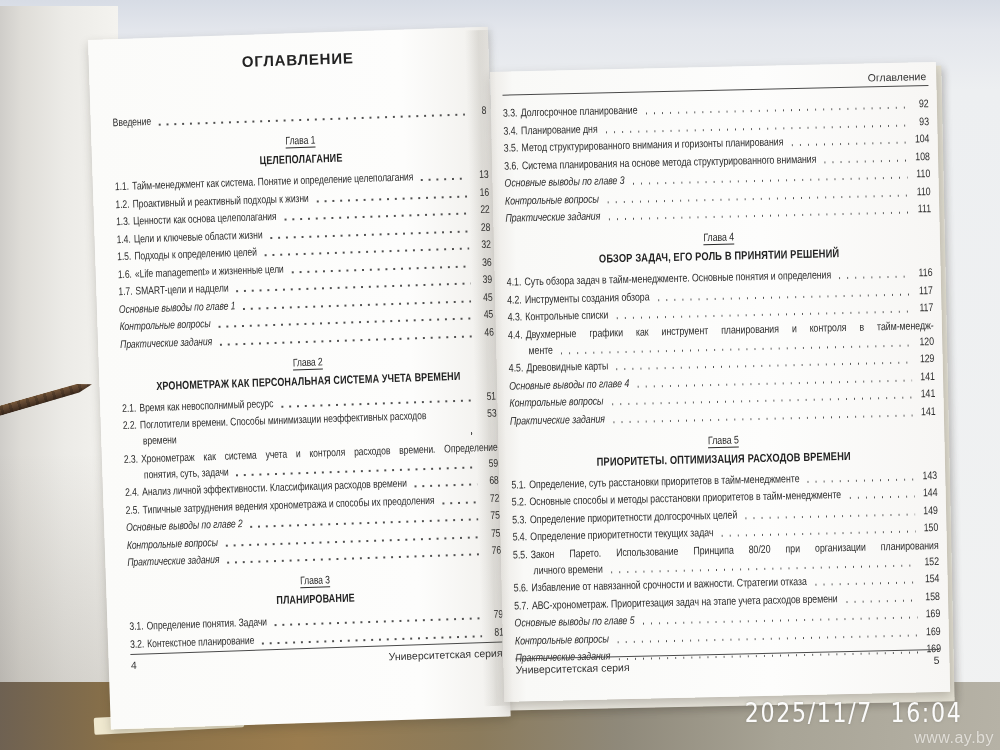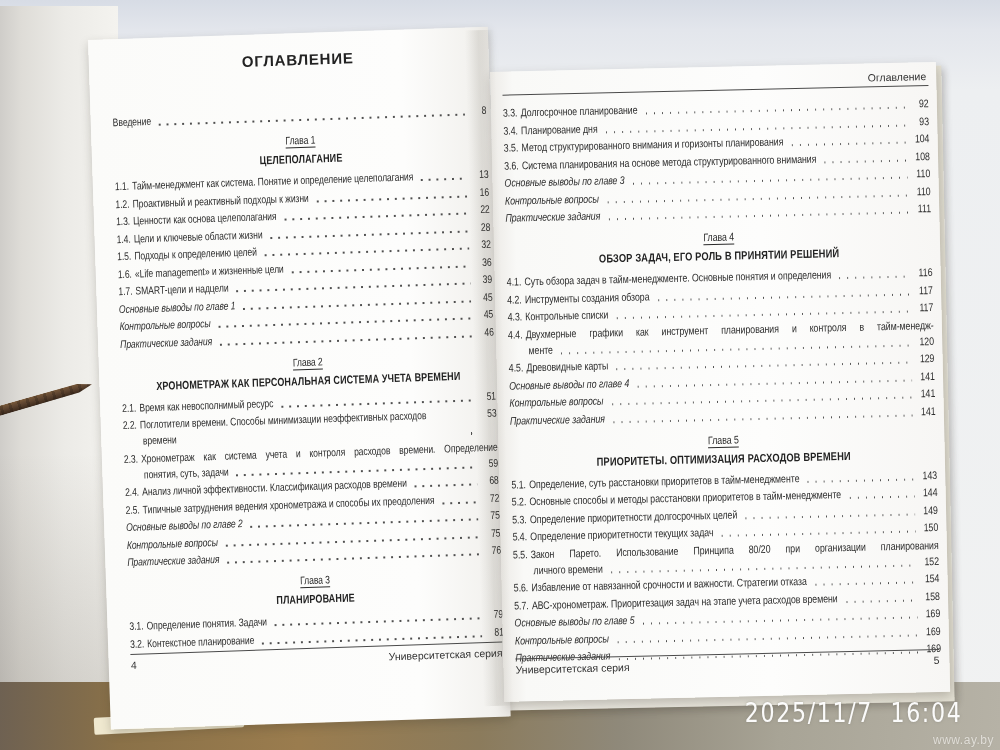--- a/index.html
+++ b/index.html
@@ -101,21 +101,21 @@
   }
   .timestamp{
     position:absolute;right:38px;bottom:22px;
     font-family:"DejaVu Sans", sans-serif;font-size:27px;
     color:rgba(255,255,255,.96);letter-spacing:2px;white-space:pre;
     transform:scaleX(.82);transform-origin:right bottom;
     text-shadow:0 0 3px rgba(120,118,110,.55);
   }
   .watermark{
     position:absolute;right:6px;bottom:3px;
-    font-size:12px;color:rgba(236,234,228,.85);letter-spacing:.5px;
+    font-size:16px;color:rgba(236,234,228,.85);letter-spacing:.5px;
     text-shadow:0 0 1px rgba(120,118,110,.4);
   }
 </style>
 </head>
 <body>
 
 <div class="scene">
   <div class="wall"></div>
   <div class="left-surface"></div>
   <div class="table-surface"></div>

